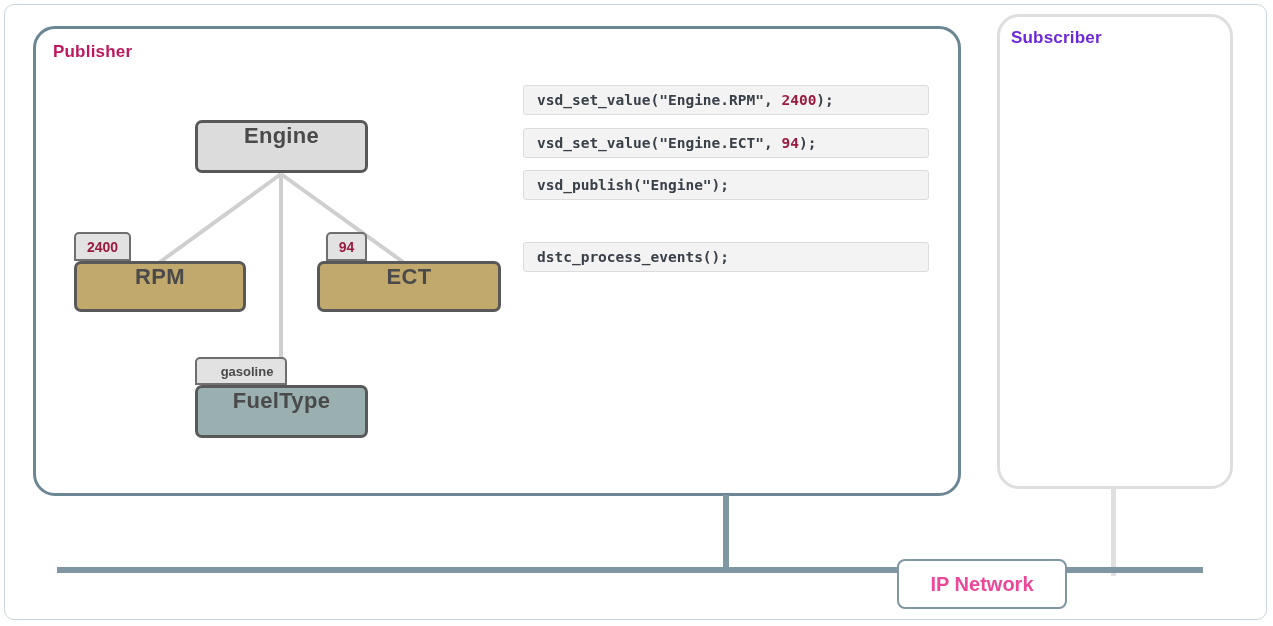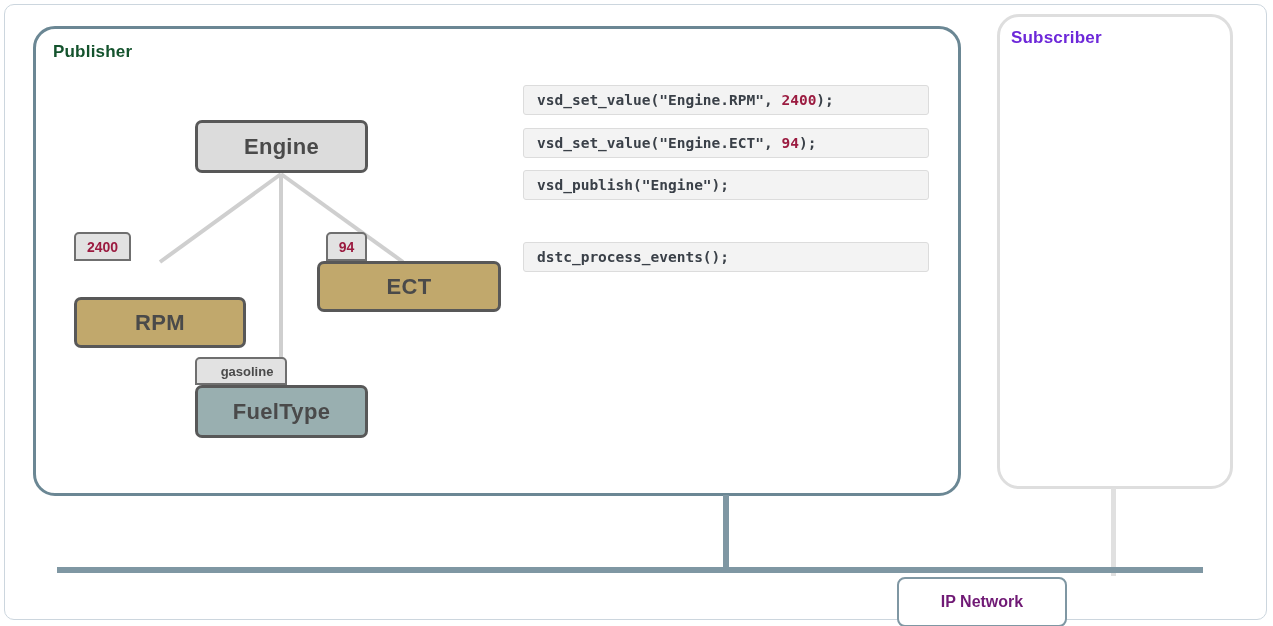--- a/index.html
+++ b/index.html
@@ -40,21 +40,21 @@
     border: 3px solid #6b8794;
     border-radius: 22px;
     background: #ffffff;
   }
   .panel-title {
     position: absolute;
     left: 53px;
     top: 42px;
     font-size: 17px;
     font-weight: bold;
-    color: #14532d;
+    color: #be185d;
     letter-spacing: .2px;
   }
 
   
   .subscriber-panel {
     position: absolute;
     left: 997px;
     top: 14px;
     width: 236px;
     height: 475px;
@@ -83,21 +83,20 @@
     pointer-events: none;
   }
 
   
   .node {
     position: absolute;
     box-sizing: border-box;
     border: 3px solid #585858;
     border-radius: 7px;
     display: flex;
-    align-items: center;
     justify-content: center;
     font-size: 22px;
     font-weight: bold;
     color: #4a4a4a;
     letter-spacing: .3px;
   }
   .node-root {
     background: #dcdcdc;
   }
   .node-signal {
@@ -167,33 +166,33 @@
     position: absolute;
     left: 1111px;
     top: 488px;
     width: 5px;
     height: 88px;
     background: #e0e0e0;
   }
   .ip-network {
     position: absolute;
     left: 897px;
-    top: 577px;
+    top: 559px;
     width: 170px;
     height: 50px;
     box-sizing: border-box;
     background: #ffffff;
     border: 2px solid #7f97a3;
     border-radius: 8px;
     display: flex;
     align-items: center;
     justify-content: center;
-    font-size: 16px;
-    font-weight: bold;
-    color: #701a75;
+    font-size: 20px;
+    font-weight: bold;
+    color: #ec4899;
   }
 </style>
 </head>
 <body>
 
 <div id="stage">
 
   <div class="outer-frame"></div>
 
   <div class="publisher-panel"></div>
@@ -205,21 +204,21 @@
     <line x1="281" y1="174" x2="281" y2="388" stroke="#cfcfcf" stroke-width="4"></line>
   </svg>
 
   <div class="node node-root" style="left:195px; top:120px; width:173px; height:53px;">
     <span>Engine</span>
   </div>
 
   <div class="badge badge-num" style="left:74px; top:232px; width:57px; height:29px;">
     <span>2400</span>
   </div>
-  <div class="node node-signal" style="left:74px; top:261px; width:172px; height:51px;margin-top:36px;">
+  <div class="node node-signal" style="left:74px; top:261px; width:172px; height:51px;">
     <span>RPM</span>
   </div>
 
   <div class="badge badge-num" style="left:326px; top:232px; width:41px; height:29px;">
     <span>94</span>
   </div>
   <div class="node node-signal" style="left:317px; top:261px; width:184px; height:51px;">
     <span>ECT</span>
   </div>
 

